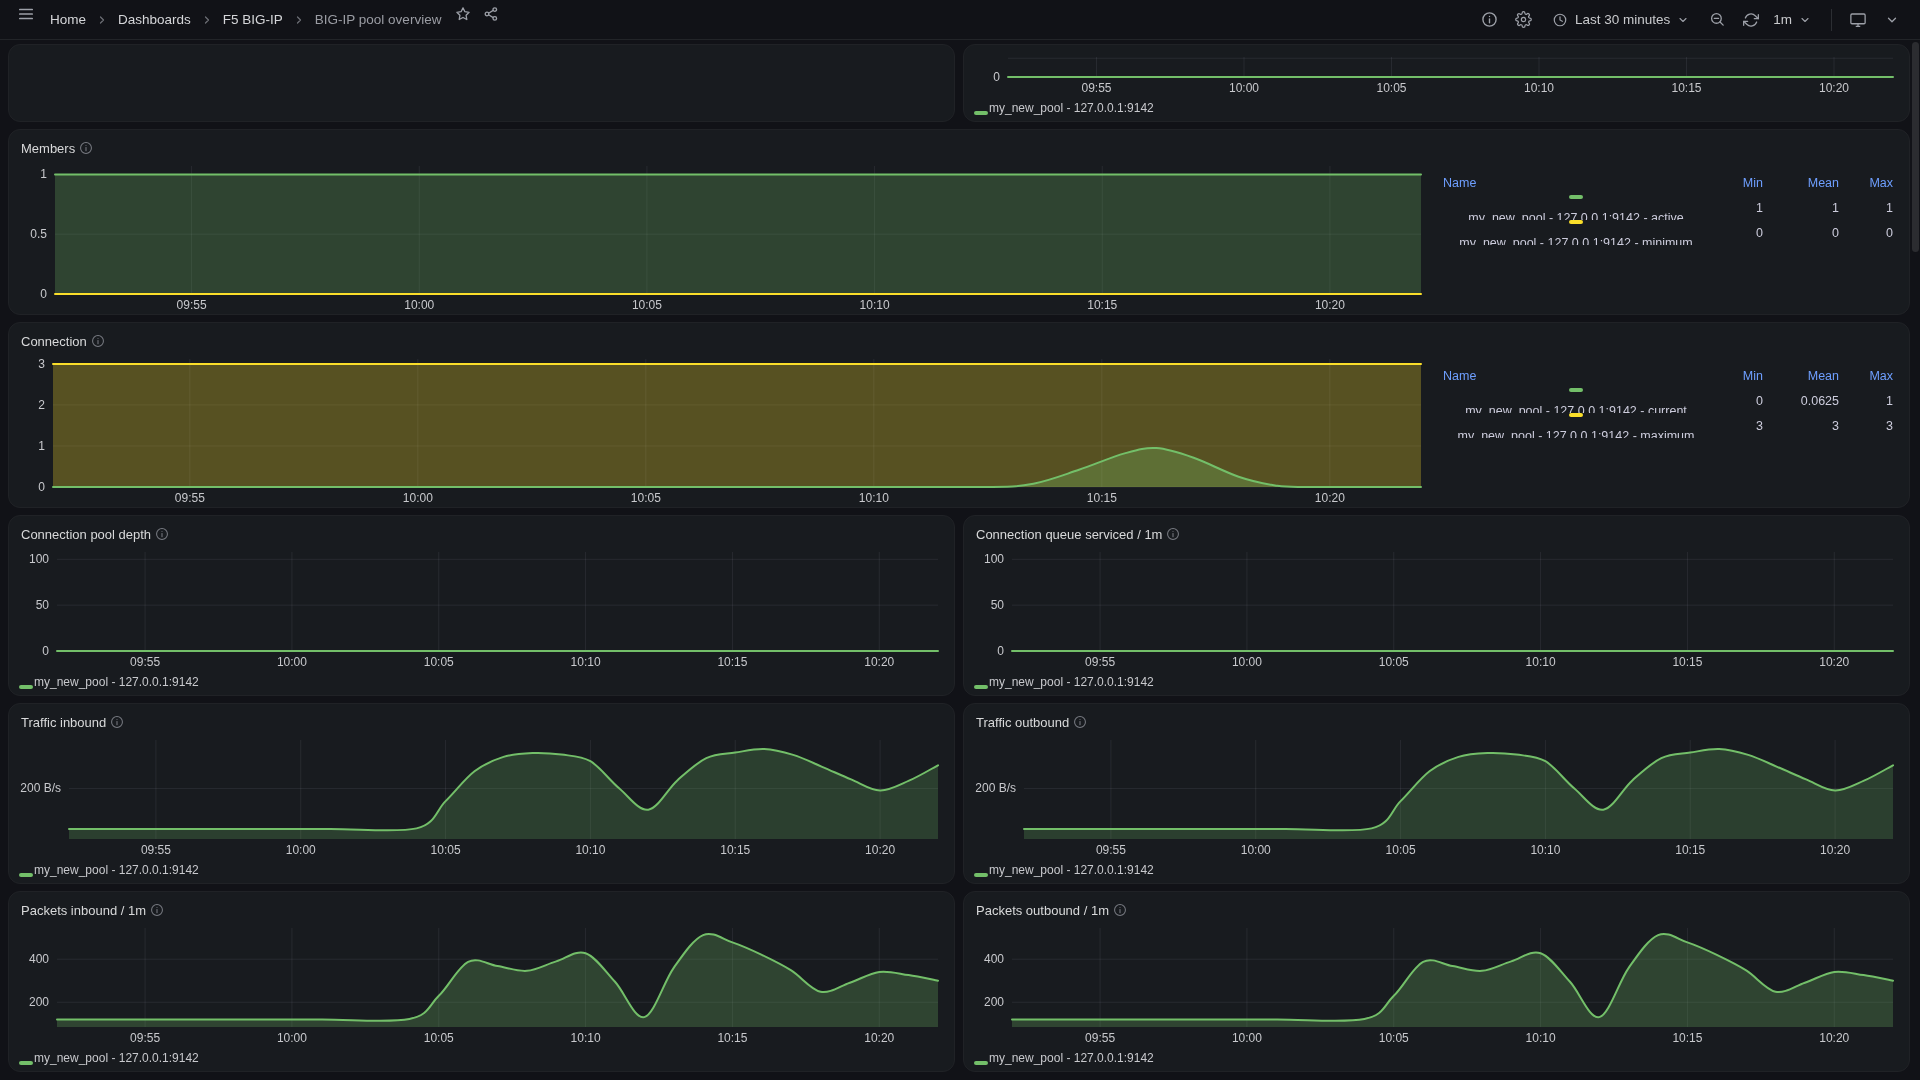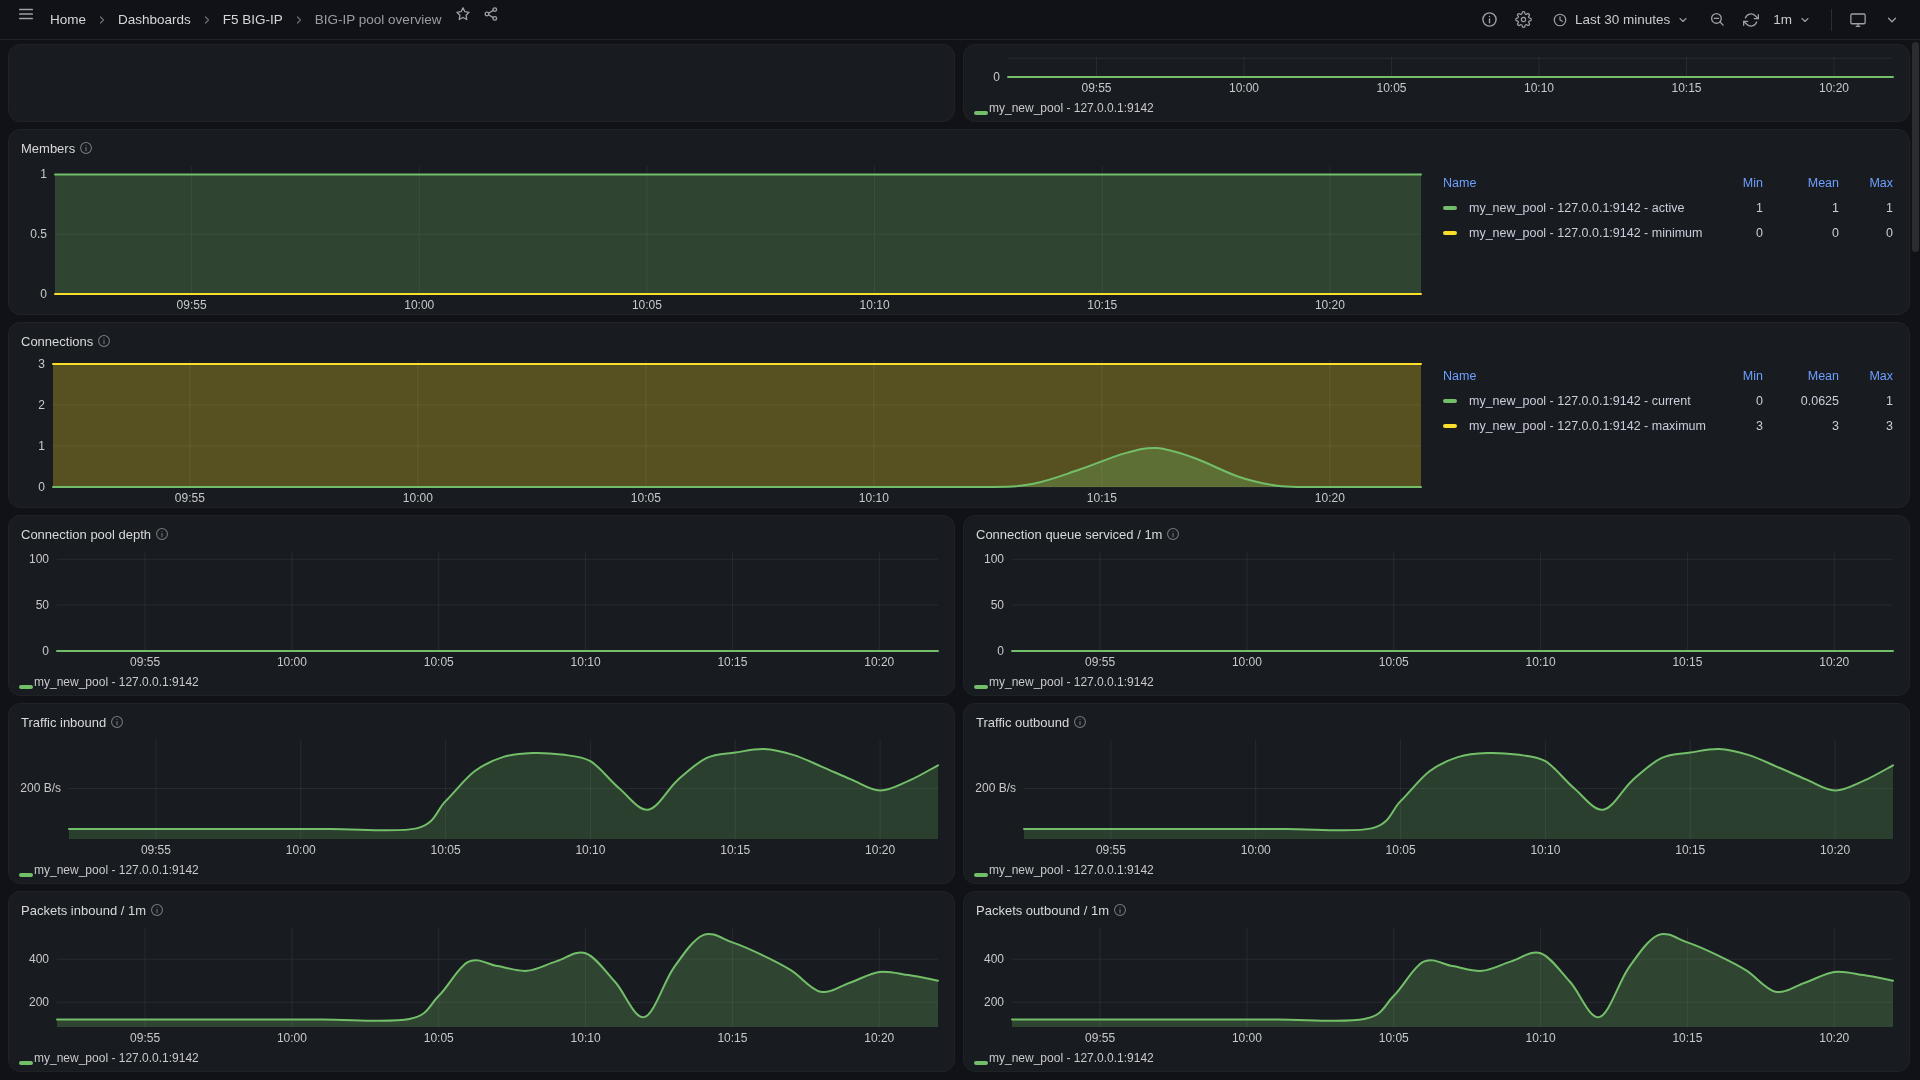--- a/index.html
+++ b/index.html
@@ -43,21 +43,21 @@
   .mini-wrap { justify-content:flex-end; }
   .mini-chart { height:46px; flex:0 0 auto; position:relative; margin:0 10px 0 6px; }
   .mini-chart svg { position:absolute; inset:0; }
 
   
   .legend-table { width:472px; flex:0 0 auto; padding:12px 16px 0 6px; font-size:12.5px; }
   .lt-grid { display:grid; grid-template-columns:1fr 54px 76px 54px; }
   .lt-cell { height:25px; display:flex; align-items:center; }
   .lt-head { color:#6E9FFF; font-weight:500; cursor:pointer; }
   .lt-num { justify-content:flex-end; color:#CCCCDC; }
-  .lt-name { color:#CCCCDC; gap:12px; cursor:pointer; white-space:nowrap; overflow:hidden; }
+  .lt-name { color:#CCCCDC; gap:12px; cursor:pointer; white-space:nowrap; overflow:hidden;flex-direction:column; }
 
   
   .scrollbar { position:absolute; right:1px; top:42px; width:7px; height:210px;
     background:rgba(255,255,255,0.11); border-radius:4px; }
 </style>
 </head>
 <body>
 
 <header class="topbar">
   <span class="icon-btn">
@@ -253,21 +253,21 @@
             <div class="lt-cell lt-num">0</div>
             <div class="lt-cell lt-num">0</div>
             <div class="lt-cell lt-num">0</div>
           </div>
         </div>
     </div>
   </section>
 
   <section class="panel row-main">
     <div class="panel-header">
-      <span class="panel-title">Connections</span>
+      <span class="panel-title">Connection</span>
       <span class="info-ic">
           <svg class="ic" width="14" height="14" viewBox="0 0 16 16" fill="none" stroke="currentColor" stroke-width="1.2" stroke-linecap="round">
             <circle cx="8" cy="8" r="6.2"></circle>
             <path d="M8 7.4V11"></path>
             <path d="M8 5.1v.1"></path>
           </svg>
         </span>
     </div>
     <div class="panel-body">
       <div class="chart">

